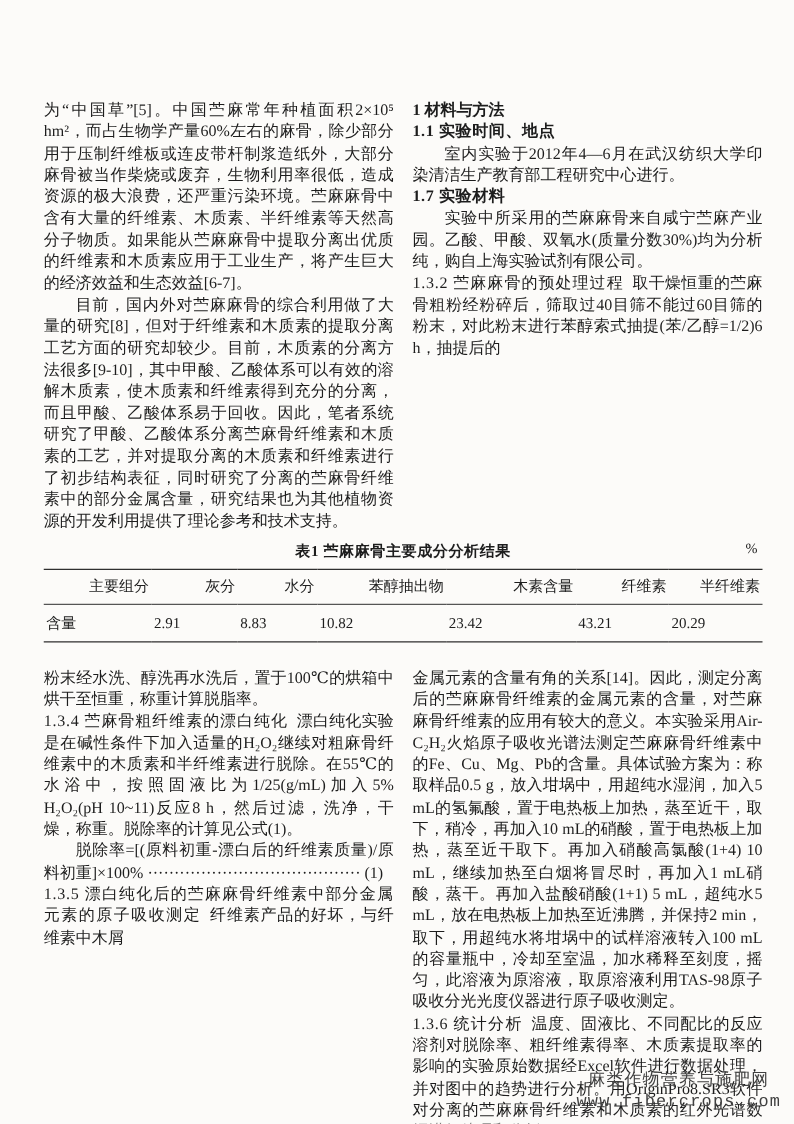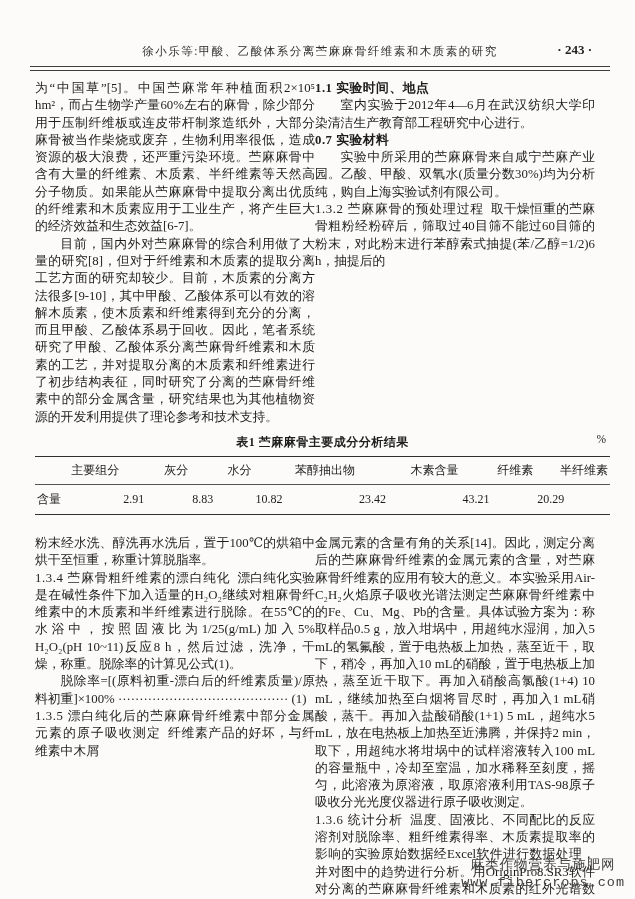--- a/index.html
+++ b/index.html
@@ -16,21 +16,21 @@
   }
   .hdr-page {
     position:absolute; right:18px; top:-2px; font-size:13px; font-weight:bold; color:#222;
   }
   .hdr-rule {
     position:absolute; left:0; right:0; top:22px; height:3px;
     border-top:1.5px solid #3d3d3d; border-bottom:1px solid #3d3d3d;
   }
   
   .content { position:absolute; top:80px; left:35px; width:575px; }
-  .cols { display:flex; }
+  .cols { display:flex; gap:15px; }
   .col { width:280px; text-align:justify; font-size:12.8px; line-height:17.3px; }
   .col p { margin:0; }
   .indent { text-indent:2em; }
   .h-bold { font-weight:bold; }
   .h-sub { font-weight:bold; letter-spacing:0.5px; }
   .runin { letter-spacing:0.6px; margin-right:7px; }
   .formula { text-indent:2em; }
   
   .tablewrap { margin-top:6px; margin-bottom:20px; }
   .tcaption-row { position:relative; text-align:center; margin:4px 0 5px; }
@@ -51,37 +51,33 @@
     position:absolute; right:10px; bottom:8px; text-align:center;
     color:#404040; font-size:13.5px; line-height:17px;
     font-family:Liberation Mono, monospace; letter-spacing:1px;
   }
 </style>
 </head>
 <body>
 
 <div class="page">
 
-  <div class="hdr">
-    <span class="hdr-title">徐小乐等:甲酸、乙酸体系分离苎麻麻骨纤维素和木质素的研究</span>
-    <span class="hdr-page">· 243 ·</span>
-    <div class="hdr-rule"></div>
-  </div>
 
   <div class="content">
 
     <div class="cols">
       <div class="col">
         <p>为“中国草”[5]。中国苎麻常年种植面积2×10⁵ hm²，而占生物学产量60%左右的麻骨，除少部分用于压制纤维板或连皮带杆制浆造纸外，大部分麻骨被当作柴烧或废弃，生物利用率很低，造成资源的极大浪费，还严重污染环境。苎麻麻骨中含有大量的纤维素、木质素、半纤维素等天然高分子物质。如果能从苎麻麻骨中提取分离出优质的纤维素和木质素应用于工业生产，将产生巨大的经济效益和生态效益[6-7]。</p>
         <p class="indent">目前，国内外对苎麻麻骨的综合利用做了大量的研究[8]，但对于纤维素和木质素的提取分离工艺方面的研究却较少。目前，木质素的分离方法很多[9-10]，其中甲酸、乙酸体系可以有效的溶解木质素，使木质素和纤维素得到充分的分离，而且甲酸、乙酸体系易于回收。因此，笔者系统研究了甲酸、乙酸体系分离苎麻骨纤维素和木质素的工艺，并对提取分离的木质素和纤维素进行了初步结构表征，同时研究了分离的苎麻骨纤维素中的部分金属含量，研究结果也为其他植物资源的开发利用提供了理论参考和技术支持。</p>
       </div>
       <div class="col">
+        <p class="h-bold">1  材料与方法</p>
         <p class="h-sub">1.1  实验时间、地点</p>
         <p class="indent">室内实验于2012年4—6月在武汉纺织大学印染清洁生产教育部工程研究中心进行。</p>
-        <p class="h-sub">0.7  实验材料</p>
+        <p class="h-sub">1.7  实验材料</p>
         <p class="indent">实验中所采用的苎麻麻骨来自咸宁苎麻产业园。乙酸、甲酸、双氧水(质量分数30%)均为分析纯，购自上海实验试剂有限公司。</p>
         <p><span class="runin">1.3.2 苎麻麻骨的预处理过程</span><span>取干燥恒重的苎麻骨粗粉经粉碎后，筛取过40目筛不能过60目筛的粉末，对此粉末进行苯醇索式抽提(苯/乙醇=1/2)6 h，抽提后的</span></p>
       </div>
     </div>
 
     <div class="tablewrap">
       <div class="tcaption-row">
         <span class="tcaption">表1  苎麻麻骨主要成分分析结果</span>
         <span class="tunit">%</span>
       </div>

